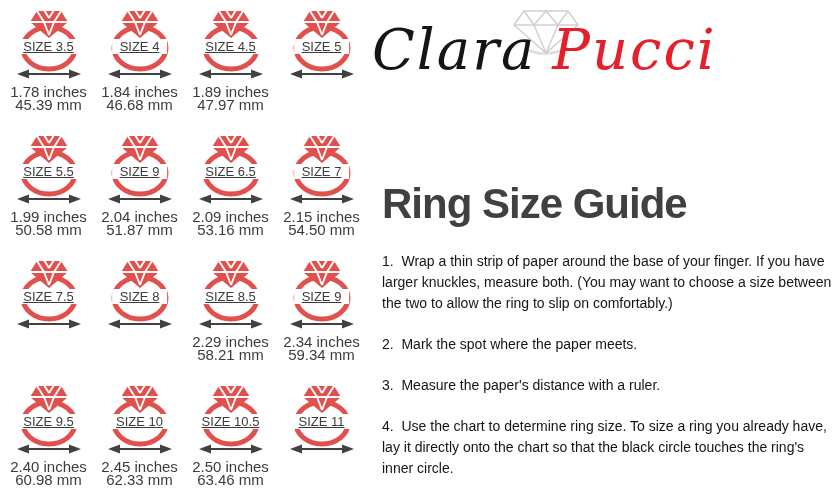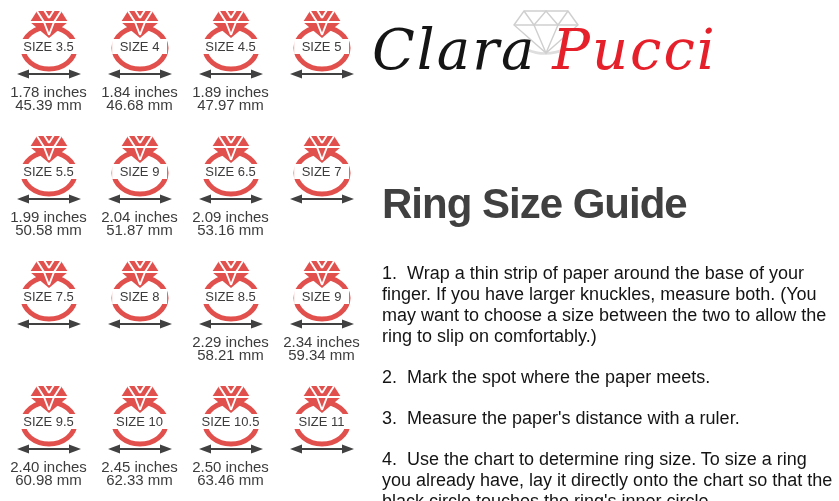--- a/index.html
+++ b/index.html
@@ -25,20 +25,21 @@
     grid-template-columns:repeat(4,91px);
     grid-auto-rows:125px;
   }
   .cell{position:relative;text-align:center;padding-top:3px;}
   .cell svg{display:block;margin:0 auto;}
   .chip{
     position:absolute;top:34px;left:50%;transform:translateX(-50%);
     background:#ffffff;padding:0 8px;
     font-size:13px;line-height:15px;color:var(--chart-text);
     white-space:nowrap;
+    text-decoration:underline;
   }
   .dims{margin-top:6px;font-size:15px;line-height:12.5px;color:var(--chart-text);}
   .ring-band{stroke:var(--ring-red);}
   .gem-fill{fill:var(--ring-red);}
   .gem-line{stroke:#ffffff;stroke-width:1.9;fill:none;}
   .arr{stroke:var(--arrow-dark);stroke-width:2.2;}
   .arr-head{fill:var(--arrow-dark);}
 
   
   .logo{position:absolute;left:372px;top:0;width:460px;height:108px;}
@@ -55,22 +56,22 @@
   .pucci{color:var(--logo-red);margin-left:16px;}
 
   
   .guide-title{
     position:absolute;left:382px;top:180px;
     font-size:42px;font-weight:bold;letter-spacing:-1px;
     color:#404040;
   }
   .steps{position:absolute;left:382px;top:251px;width:452px;}
   .steps p{
-    font-size:18px;line-height:21px;color:var(--body-text);
-    margin:12px 0 20px 0;white-space:pre-wrap;
+    font-size:14px;line-height:21px;color:var(--body-text);
+    margin:0 0 20px 0;white-space:pre-wrap;
   }
 </style>
 </head>
 <body>
 
 <div class="chart-grid">
   <div class="cell">
     <svg width="66" height="72" viewBox="0 0 66 72" aria-hidden="true">
       <ellipse class="ring-band" cx="33" cy="40" rx="26" ry="21" fill="none" stroke-width="5"></ellipse>
       <g>
@@ -261,20 +262,24 @@
         <path class="gem-line" d="M28,14 L33,27"></path>
         <path class="gem-line" d="M38,14 L33,27"></path>
       </g>
       <g>
         <line class="arr" x1="10" y1="66" x2="56" y2="66"></line>
         <polygon class="arr-head" points="1,66 13,61.5 13,70.5"></polygon>
         <polygon class="arr-head" points="65,66 53,61.5 53,70.5"></polygon>
       </g>
     </svg>
     <div class="chip">SIZE 7</div>
+    <div class="dims">
+      <div class="in">2.15 inches</div>
+      <div class="mm">54.50 mm</div>
+    </div>
   </div>
 
   <div class="cell">
     <svg width="66" height="72" viewBox="0 0 66 72" aria-hidden="true">
       <ellipse class="ring-band" cx="33" cy="40" rx="26" ry="21" fill="none" stroke-width="5"></ellipse>
       <g>
         <path class="gem-fill" d="M21,3 L45,3 L52,14 L33,30 L14,14 Z"></path>
         <path class="gem-line" d="M14,14 L52,14"></path>
         <path class="gem-line" d="M21,3 L28,14"></path>
         <path class="gem-line" d="M45,3 L38,14"></path>

